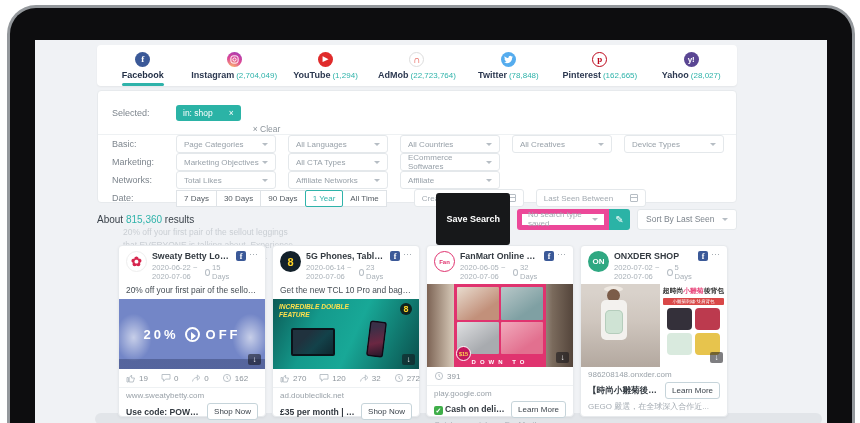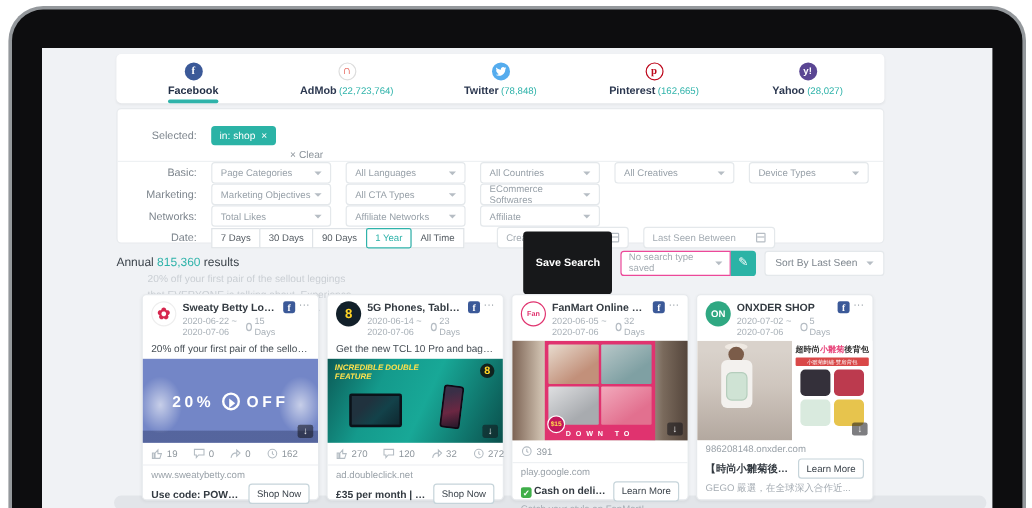--- a/index.html
+++ b/index.html
@@ -32,23 +32,23 @@
   .ic-pin{ background:#fff; border:1.5px solid #bd081c; color:#bd081c;
            font-family:"Liberation Serif",serif; }
   .ic-yh { background:#5a4693; font-size:8px; }
 
   
   .fpanel { position:absolute; left:62px; top:50px; width:640px; height:113px;
             background:#fff; border:1px solid #e7eaed; border-radius:4px;
             display:flex; flex-direction:column; }
   .frow { flex:1; display:flex; align-items:center; padding:0 14px; gap:12px; }
   .frow.bb { border-bottom:1px solid #eef1f3; }
-  .flabel { width:52px; font-size:9px; color:#7d858d; flex:none;text-align:right; }
+  .flabel { width:52px; font-size:9px; color:#7d858d; flex:none; }
   .chip { background:#2bb3a6; color:#fff; font-size:8.5px; border-radius:3px;
-          padding:3px 7px; display:flex; gap:5px; align-items:center; cursor:pointer; }
+          padding:3px 7px; display:flex; gap:16px; align-items:center; cursor:pointer; }
   .clear { font-size:8.5px; color:#8c949b; cursor:pointer;margin-top:33px; }
   .sel { width:100px; height:18px; border:1px solid #e4e8eb; border-radius:3px;
          display:flex; align-items:center; justify-content:space-between;
          padding:0 7px; font-size:8px; color:#98a1a9; background:#fff; cursor:pointer; flex:none; }
   .chev { width:0; height:0; border-left:3px solid transparent; border-right:3px solid transparent;
           border-top:3.5px solid #b6bdc4; }
   .dbtn { height:17px; padding:0 7px; border:1px solid #dfe3e7; background:#fff;
           font-size:8px; color:#555c63; display:flex; align-items:center; cursor:pointer;
           margin-right:-1px; }
   .dbtn.active { border:1px solid #2fb3aa; color:#2fb3aa; border-radius:2px; z-index:1; position:relative; }
@@ -62,21 +62,21 @@
 
   
   .resrow { position:absolute; left:62px; top:168px; width:640px; height:22px;
             display:flex; align-items:center; }
   .abouttxt { font-size:10px; color:#3b434b; }
   .abouttxt .num { color:#2fb3aa; }
   .res-right { margin-left:auto; display:flex; align-items:center; gap:7px; }
   .savebtn { background:#17181a; color:#fff; font-size:9px; font-weight:bold;
              padding:21px 10px; border-radius:3px; cursor:pointer; }
   .savedbox { display:flex; }
-  .savedsel { width:92px; height:21px; border:1px solid #ec4899; border-radius:3px 0 0 3px;
+  .savedsel { width:92px; height:21px; border:5px solid #ec4899; border-radius:3px 0 0 3px;
               background:#fff; display:flex; align-items:center; justify-content:space-between;
               padding:0 6px; font-size:8px; color:#a3abb2; cursor:pointer; }
   .pencilbtn { width:21px; height:21px; background:#2bb3a6; border-radius:0 3px 3px 0;
                color:#fff; font-size:10px; display:flex; align-items:center; justify-content:center;
                cursor:pointer; }
   .sortsel { width:100px; height:21px; border:1px solid #e4e8eb; border-radius:3px; background:#fff;
              display:flex; align-items:center; justify-content:space-between; padding:0 8px;
              font-size:8.5px; color:#7d858d; cursor:pointer; }
 
   
@@ -199,20 +199,33 @@
 
 <div class="device">
 <div class="screen">
 
   <div class="tabsbar">
     <div class="tab active">
       <span class="tab-ic ic-fb">f</span>
       <span class="tab-lbl">Facebook</span>
     </div>
     <div class="tab">
+      <span class="tab-ic ic-ig">
+        <svg width="9" height="9" viewBox="0 0 10 10">
+              <rect x="1" y="1" width="8" height="8" rx="2.4" fill="none" stroke="#fff" stroke-width="1.1"></rect>
+              <circle cx="5" cy="5" r="1.8" fill="none" stroke="#fff" stroke-width="1.1"></circle>
+            </svg>
+      </span>
+      <span class="tab-lbl"><span>Instagram</span><span class="tab-cnt">(2,704,049)</span></span>
+    </div>
+    <div class="tab">
+      <span class="tab-ic ic-yt">▶</span>
+      <span class="tab-lbl"><span>YouTube</span><span class="tab-cnt">(1,294)</span></span>
+    </div>
+    <div class="tab">
       <span class="tab-ic ic-am">∩</span>
       <span class="tab-lbl"><span>AdMob</span><span class="tab-cnt">(22,723,764)</span></span>
     </div>
     <div class="tab">
       <span class="tab-ic ic-tw">
         <svg width="9" height="9" viewBox="0 0 24 24">
               <path fill="#fff" d="M23.9 4.6c-.9.4-1.8.7-2.8.8 1-.6 1.8-1.6 2.2-2.7-1 .6-2 1-3.1 1.2-.9-1-2.2-1.6-3.6-1.6-2.7 0-4.9 2.2-4.9 4.9 0 .4 0 .8.1 1.1C7.7 8.1 4.1 6.1 1.6 3.2c-.4.7-.6 1.5-.6 2.4 0 1.7.9 3.2 2.2 4.1-.8 0-1.6-.2-2.2-.6v.1c0 2.4 1.7 4.4 3.9 4.8-.4.1-.8.2-1.3.2-.3 0-.6 0-.9-.1.6 2 2.4 3.4 4.6 3.4-1.7 1.3-3.8 2.1-6.1 2.1-.4 0-.8 0-1.2-.1 2.2 1.4 4.8 2.2 7.6 2.2 9.1 0 14-7.5 14-14v-.6c1-.7 1.8-1.6 2.5-2.5z"></path>
             </svg>
       </span>
       <span class="tab-lbl"><span>Twitter</span><span class="tab-cnt">(78,848)</span></span>
@@ -305,21 +318,21 @@
           </span>
       <span class="dinput">
             <span>Last Seen Between</span>
             <span class="cal"></span>
           </span>
     </div>
   </div>
 
   <div class="resrow">
     <span class="abouttxt">
-      <span>Annual</span> <span class="num">815,360</span> <span>results</span>
+      <span>About</span> <span class="num">815,360</span> <span>results</span>
     </span>
     <span class="res-right">
       <span class="savebtn">Save Search</span>
       <span class="savedbox">
         <span class="savedsel">
               <span>No search type saved</span>
               <span class="chev"></span>
             </span>
         <span class="pencilbtn">✎</span>
       </span>

